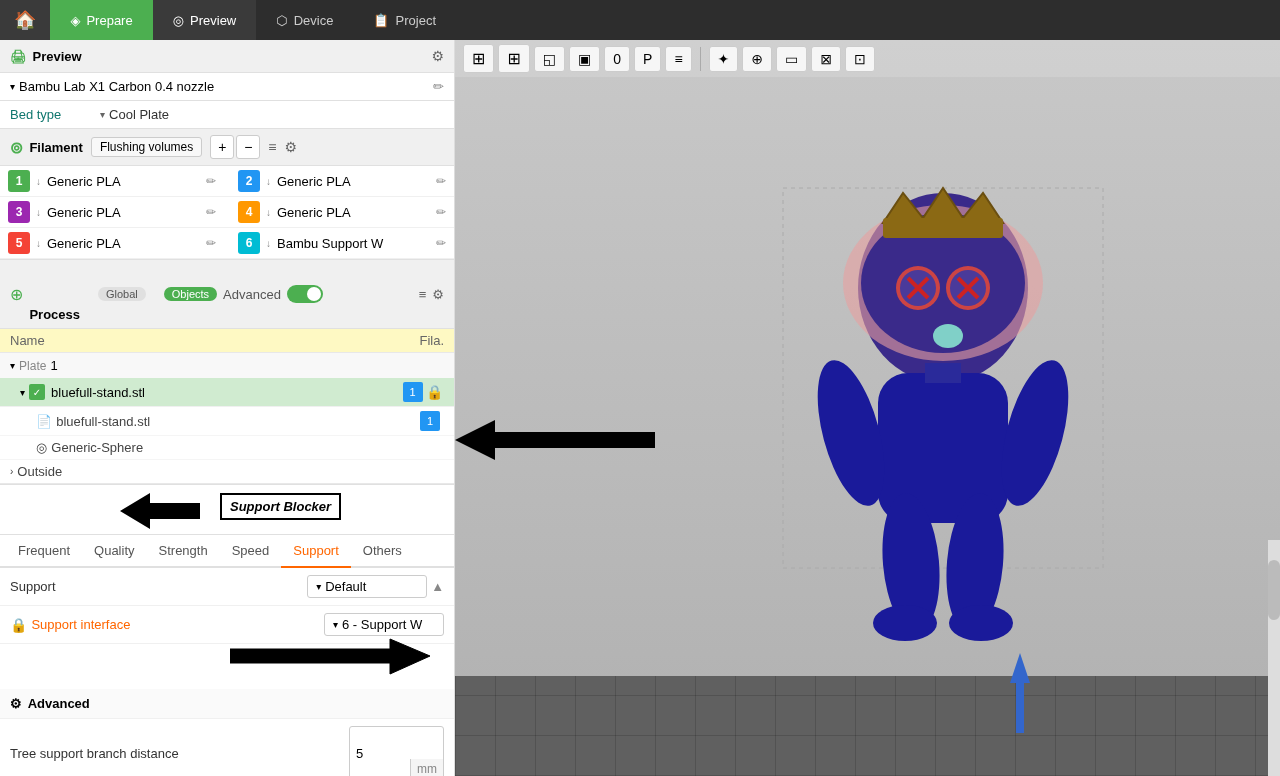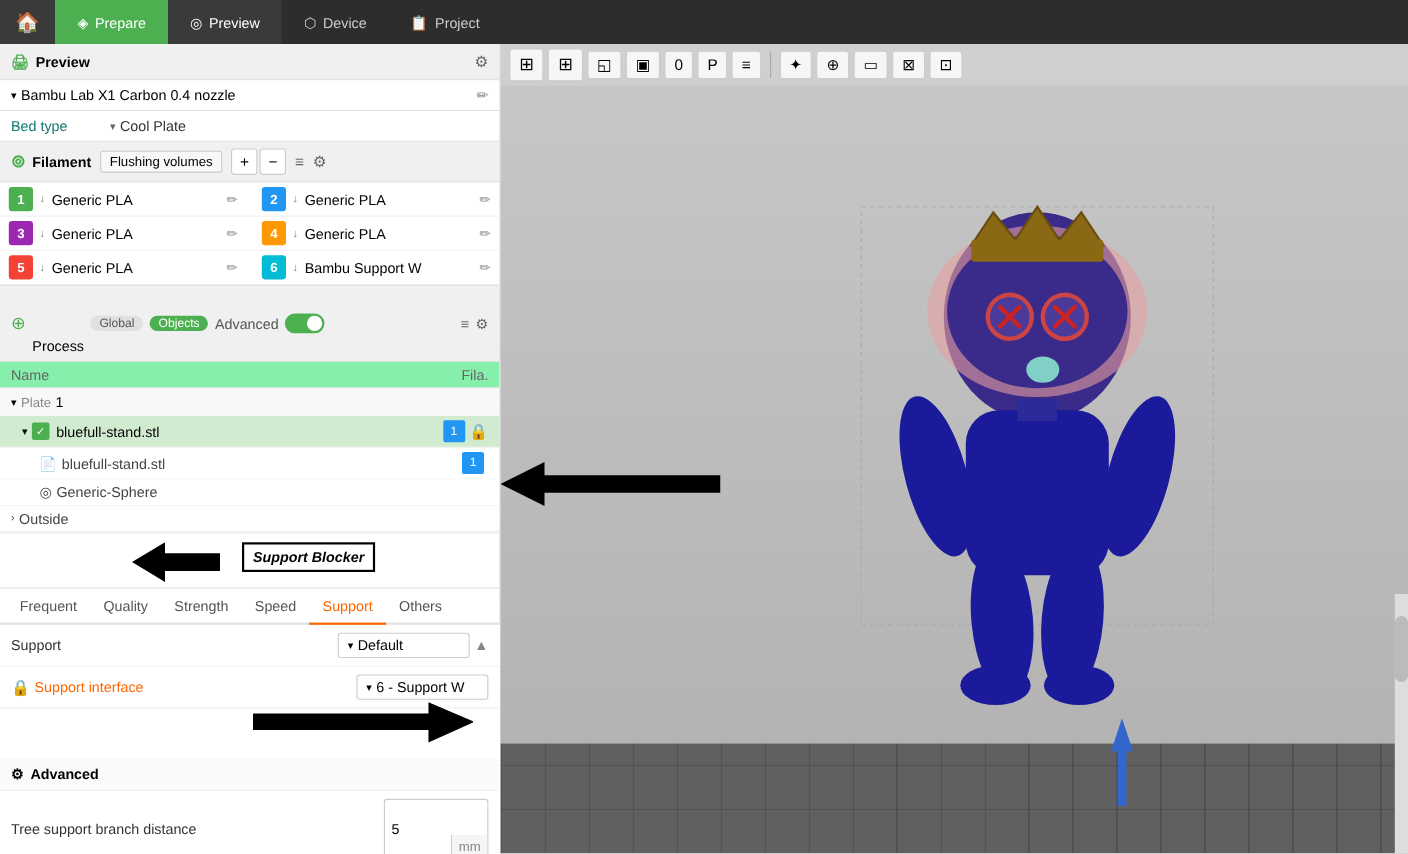--- a/index.html
+++ b/index.html
@@ -32,31 +32,31 @@
     .filament-header { display: flex; align-items: center; padding: 6px 10px; background: #f0f0f0; border-bottom: 1px solid #e0e0e0; gap: 8px; }
     .filament-title { font-weight: 600; display: flex; align-items: center; gap: 6px; }
     .filament-grid { background: white; border-bottom: 1px solid #e0e0e0; }
     .filament-row { display: flex; align-items: center; padding: 4px 8px; gap: 6px; border-bottom: 1px solid #f0f0f0; }
     .filament-num { width: 22px; height: 22px; border-radius: 3px; display: flex; align-items: center; justify-content: center; color: white; font-size: 12px; font-weight: bold; flex-shrink: 0; }
     .filament-name { flex: 1; display: flex; align-items: center; gap: 4px; }
     .edit-icon { color: #888; cursor: pointer; font-size: 12px; }
 
     
     .process-header { display: flex; align-items: center; padding: 6px 10px; background: #f0f0f0; border-bottom: 1px solid #e0e0e0; gap: 6px; }
-    .process-title { font-weight: 400; display: flex; align-items: center; gap: 6px; margin-top: 41px; }
-    .tag { padding: 1px 8px; border-radius: 10px; font-size: 11px; cursor: pointer; }
+    .process-title { font-weight: 700; display: flex; align-items: center; gap: 6px; margin-top: 41px; }
+    .tag { padding: 1px 8px; border-radius: 10px; font-size: 11px; cursor: pointer; margin-left: 12px; }
     .tag-global { background: #e0e0e0; color: #555; }
     .tag-objects { background: #4caf50; color: white; }
     .toggle-switch { width: 36px; height: 18px; background: #4caf50; border-radius: 9px; position: relative; cursor: pointer; }
     .toggle-switch::after { content: ''; position: absolute; right: 2px; top: 2px; width: 14px; height: 14px; background: white; border-radius: 50%; }
     .process-actions { margin-left: auto; display: flex; gap: 6px; }
 
     
     .objects-table { background: white; border-bottom: 1px solid #e0e0e0; }
-    .table-header { display: flex; align-items: center; padding: 4px 10px; background: #86efac; border-bottom: 1px solid #e8e8e8; color: #666; font-size: 12px; }
+    .table-header { display: flex; align-items: center; padding: 4px 10px; background: #fef9c3; border-bottom: 1px solid #e8e8e8; color: #666; font-size: 12px; }
     .col-name { flex: 1; }
     .col-fila { width: 60px; text-align: right; }
     .plate-row { display: flex; align-items: center; padding: 5px 10px; background: #f8f8f8; font-size: 13px; }
     .chevron { font-size: 10px; margin-right: 4px; }
     .object-row { display: flex; align-items: center; padding: 4px 10px 4px 20px; background: #e8f4e8; border-bottom: 1px solid #f0f0f0; }
     .object-row.selected { background: #d0ebd0; }
     .check-box { width: 16px; height: 16px; background: #4caf50; border-radius: 2px; display: flex; align-items: center; justify-content: center; color: white; font-size: 10px; margin-right: 6px; }
     .color-badge { width: 20px; height: 20px; background: #2196f3; border-radius: 2px; display: flex; align-items: center; justify-content: center; color: white; font-size: 11px; margin-right: 4px; flex-shrink: 0; }
     .child-row { display: flex; align-items: center; padding: 4px 10px 4px 36px; font-size: 12px; color: #444; border-bottom: 1px solid #f5f5f5; background: white; }
     .sphere-row { display: flex; align-items: center; padding: 4px 10px 4px 36px; font-size: 12px; color: #444; border-bottom: 1px solid #f5f5f5; background: white; }

